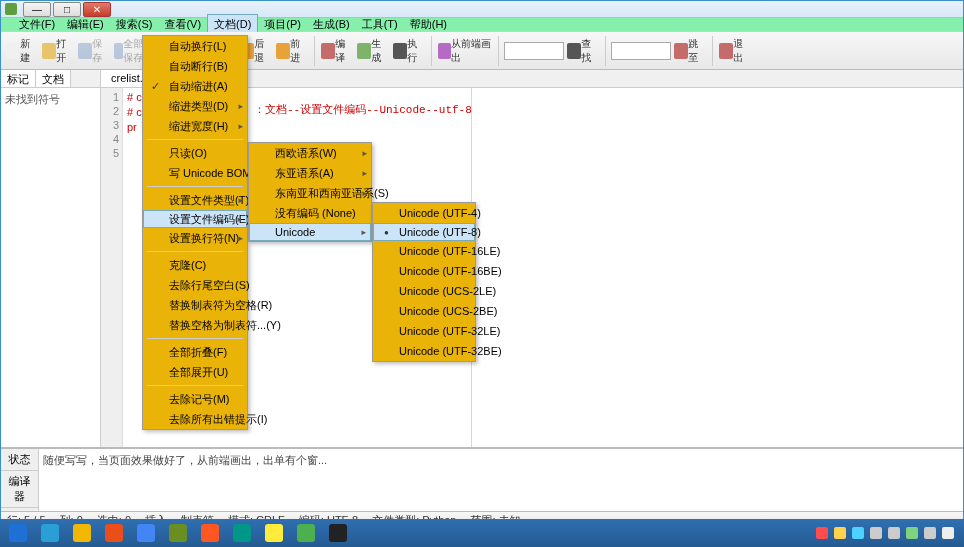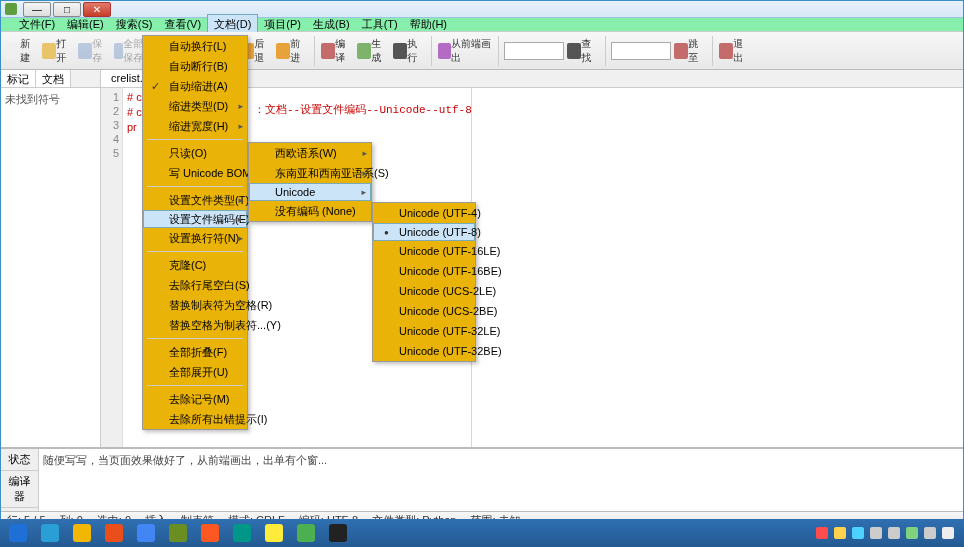--- a/index.html
+++ b/index.html
@@ -240,23 +240,24 @@
     <div class="menu-item">替换空格为制表符...(Y)</div>
     <div class="menu-sep"></div>
     <div class="menu-item">全部折叠(F)</div>
     <div class="menu-item">全部展开(U)</div>
     <div class="menu-sep"></div>
     <div class="menu-item">去除记号(M)</div>
     <div class="menu-item">去除所有出错提示(I)</div>
   </div>
 <div class="menu" id="menu2" style="left:248px; top:142px; width:124px;">
     <div class="menu-item sub">西欧语系(W)</div>
+    <div class="menu-item sub">东亚语系(A)</div>
     <div class="menu-item sub">东南亚和西南亚语系(S)</div>
+    <div class="menu-item">没有编码 (None)</div>
     <div class="menu-item hover sub">Unicode</div>
-    <div class="menu-item">没有编码 (None)</div>
   </div>
 <div class="menu" id="menu3" style="left:372px; top:202px; width:104px;">
     <div class="menu-item">Unicode (UTF-4)</div>
     <div class="menu-item hover menu-radio">Unicode (UTF-8)</div>
     <div class="menu-item">Unicode (UTF-16LE)</div>
     <div class="menu-item">Unicode (UTF-16BE)</div>
     <div class="menu-item">Unicode (UCS-2LE)</div>
     <div class="menu-item">Unicode (UCS-2BE)</div>
     <div class="menu-item">Unicode (UTF-32LE)</div>
     <div class="menu-item">Unicode (UTF-32BE)</div>

